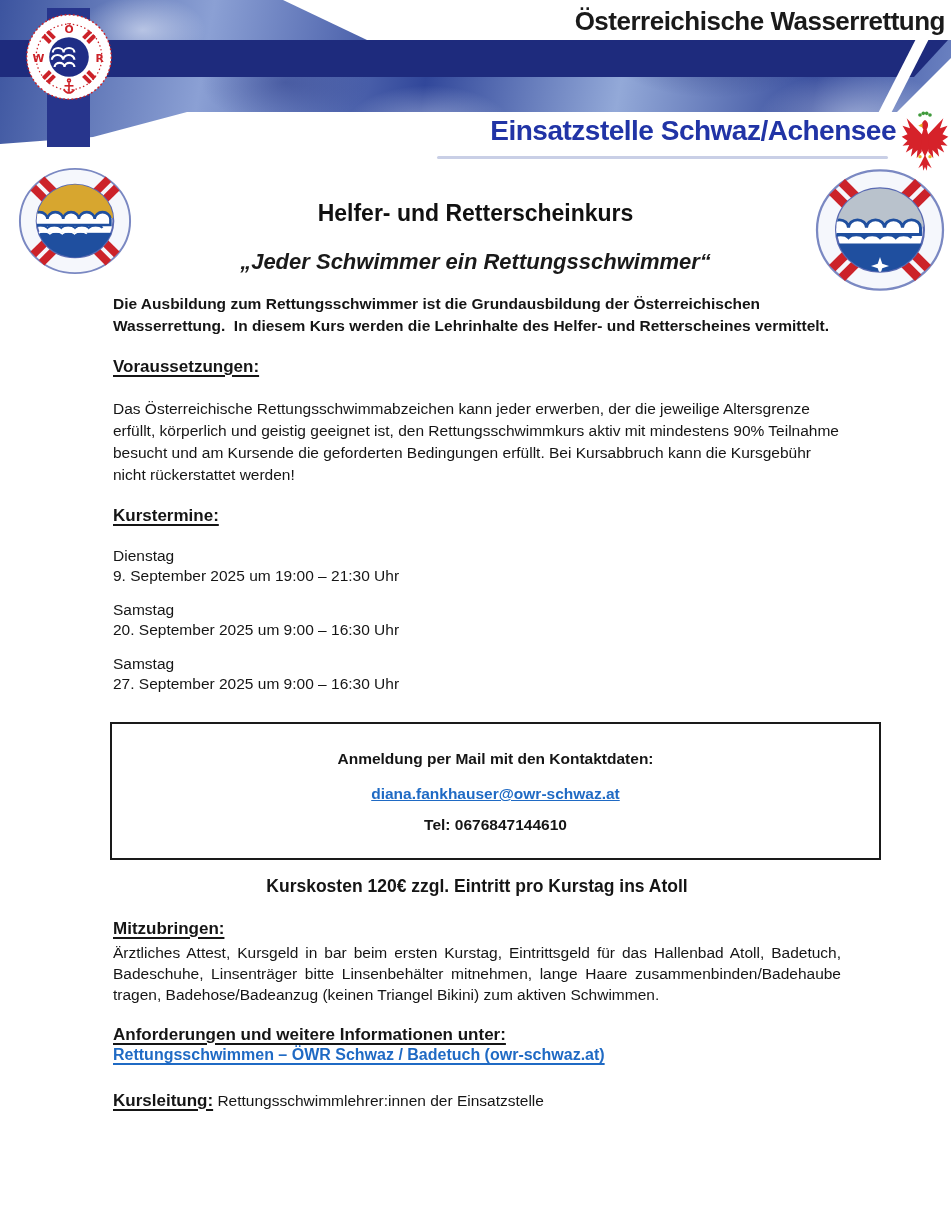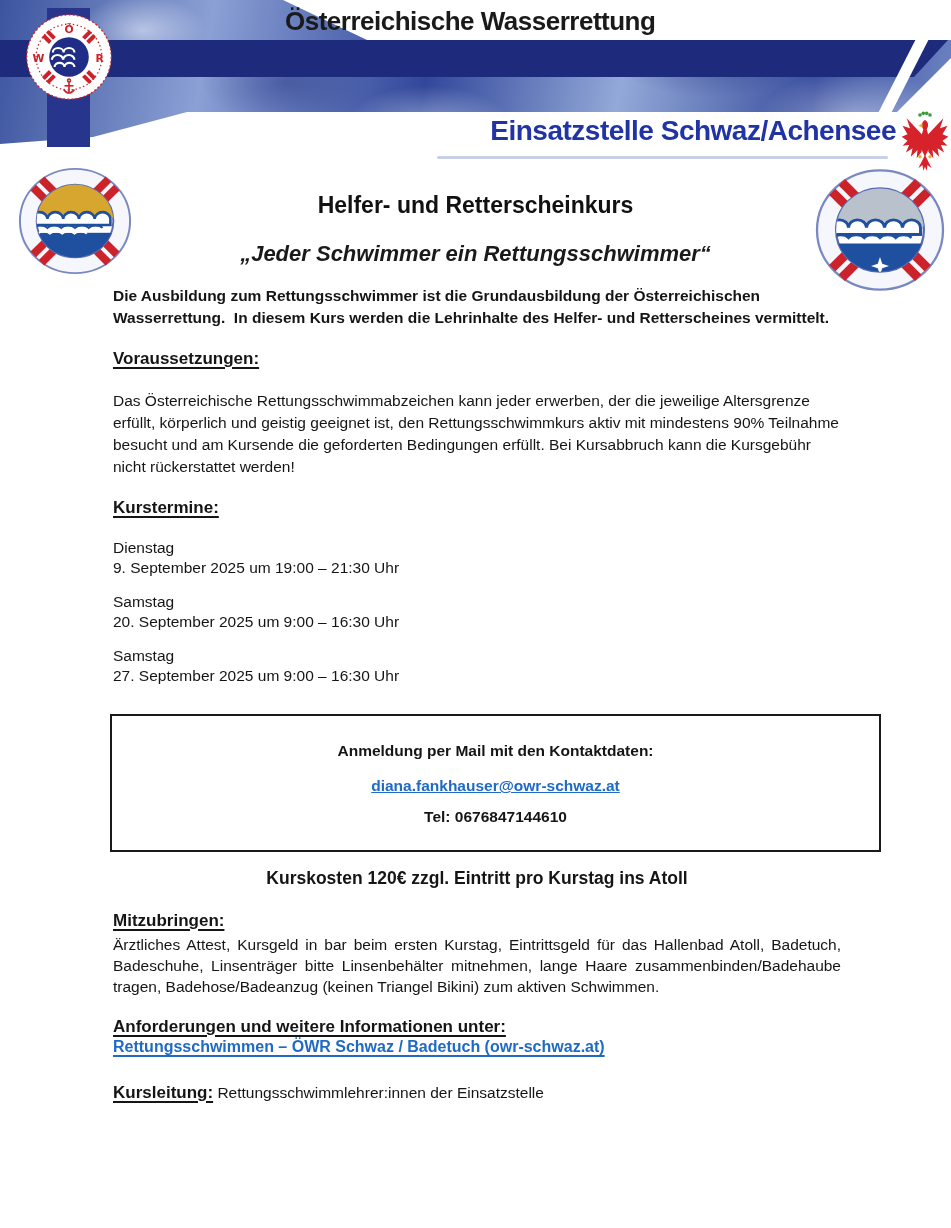--- a/index.html
+++ b/index.html
@@ -13,42 +13,42 @@
       radial-gradient(90px 50px at 15% 20%, rgba(240,245,255,.55), rgba(240,245,255,0) 70%),
       radial-gradient(120px 60px at 45% 85%, rgba(230,240,255,.5), rgba(230,240,255,0) 70%),
       radial-gradient(150px 70px at 75% 30%, rgba(20,35,110,.45), rgba(20,35,110,0) 75%),
       radial-gradient(120px 60px at 30% 55%, rgba(25,40,120,.4), rgba(25,40,120,0) 70%),
       radial-gradient(140px 70px at 90% 80%, rgba(235,242,255,.5), rgba(235,242,255,0) 70%),
       linear-gradient(100deg,#3c549f,#8ba0d4 22%,#31479a 45%,#93a9d8 65%,#3a4f9e 85%,#6f86c4);
     clip-path:polygon(0 0,951px 0,951px 58px,897px 112px,187px 112px,93px 137px,0 144px);
     filter:drop-shadow(1px 3px 2px rgba(110,115,140,.45));}
   .white-top{position:absolute;left:0;top:0;width:951px;height:40px;background:#fff;
     clip-path:polygon(283px 0,951px 0,951px 40px,367px 40px);}
-  .org-title{position:absolute;right:6px;top:0;width:660px;line-height:42px;
+  .org-title{position:absolute;right:6px;top:0;width:660px;line-height:42px;text-align:right;
     font-size:26px;font-weight:bold;color:#1a1a1a;letter-spacing:-0.5px;}
   .navy-band{position:absolute;left:0;top:40px;width:948px;height:37px;background:#1e2b7d;
     clip-path:polygon(0 0,100% 0,calc(100% - 34px) 100%,0 100%);}
   .white-slash{position:absolute;left:895px;top:30px;width:13px;height:100px;background:#fff;transform:skewX(-27deg);}
   .left-bar{position:absolute;left:47px;top:8px;width:43px;height:139px;background:#27358c;}
   .owr-logo{position:absolute;left:24px;top:12px;width:90px;height:90px;}
   .station-row-text{position:absolute;top:115px;right:55px;left:0;text-align:right;
     font-size:28px;font-weight:bold;color:#2134a6;letter-spacing:-0.5px;}
   .station-underline{position:absolute;top:156px;left:437px;right:63px;height:3px;background:#c9cfe6;border-radius:2px;}
   .eagle{position:absolute;top:106px;right:1px;width:50px;height:68px;}
 
   
   .badge{position:absolute;}
   .badge-left{left:16px;top:160px;width:118px;height:122px;}
   .badge-right{right:3px;top:167px;width:136px;height:126px;}
   .badge-gold .badge-top{fill:#d7a62f;}
   .badge-silver .badge-top{fill:#b9c2cc;}
 
   
   .center{text-align:center;}
-  .doc-title{margin-top:20px;font-size:23px;font-weight:bold;color:#111;}
+  .doc-title{margin-top:28px;font-size:23px;font-weight:bold;color:#111;}
   .motto{margin-top:22px;font-size:22px;font-weight:bold;font-style:italic;color:#1a1a1a;}
   .content{padding:0 110px 0 113px;}
   .intro{margin-top:18px;font-size:15.5px;font-weight:bold;line-height:22px;white-space:pre-wrap;}
   .sec-h{margin-top:20px;font-size:17px;font-weight:bold;text-decoration:underline;text-decoration-thickness:2px;text-underline-offset:3px;}
   .body-p{margin-top:21px;font-size:15.5px;line-height:22px;}
   .dates{margin-top:20px;}
   .date-row{display:flex;font-size:15.5px;line-height:20px;margin-bottom:14px;flex-direction:column;}
   .date-day{width:86px;flex:none;}
   .contact-box{margin-top:28px;margin-left:-3px;width:771px;box-sizing:border-box;
     border:2px solid #1a1a1a;padding:26px 19px 24px;text-align:center;}

